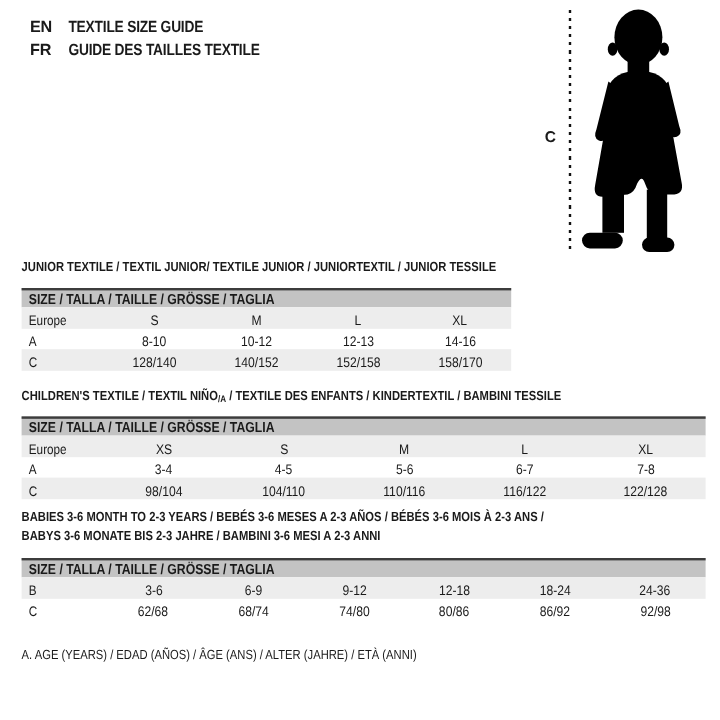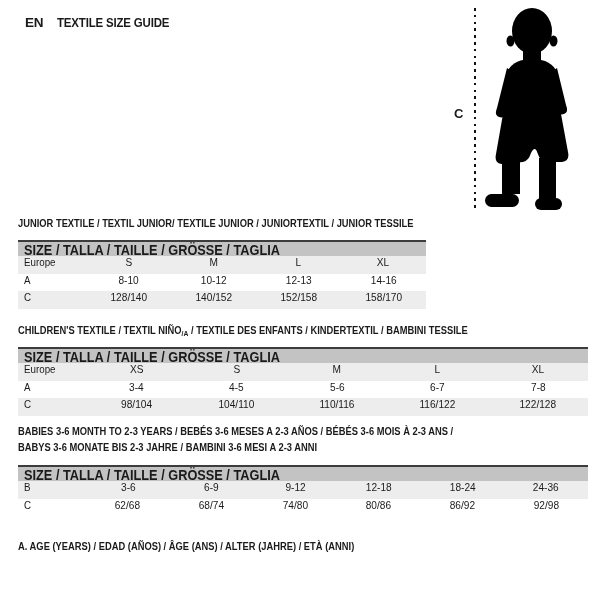--- a/index.html
+++ b/index.html
@@ -26,37 +26,41 @@
   .silhouette{left:482px;top:6px}
 
   
   .sec-title{font-weight:bold;font-size:11px;line-height:16px}
   .tsub{font-size:8px;vertical-align:-2px;font-weight:bold}
 
   
   .size-table{box-sizing:border-box}
   .thead{height:16px;background:#c3c3c3;border-top:2px solid #3c3c3c;
     display:flex;align-items:center;padding-left:6px;box-sizing:border-box;
-    font-weight:bold;font-size:15px}
-  .trow{display:flex;height:17.5px;align-items:flex-start;font-size:11.5px}
+    font-weight:bold;font-size:12px}
+  .trow{display:flex;height:17.5px;align-items:flex-end;font-size:11.5px}
   .trow:nth-of-type(even){background:#ededed}
   .tlabel{width:68px;flex:0 0 68px;padding-left:6px;box-sizing:border-box}
   .tval{flex:1;text-align:center}
 
   
   .footnotes{left:18px;top:538px}
-  .footnote{font-weight:bold;font-size:11px;line-height:16.5px}
+  .footnote{font-weight:normal;font-size:11px;line-height:16.5px}
 </style>
 </head>
 <body>
 
 <div class="abs lang-list">
   <div class="lang-row">
     <span class="lang-code">EN</span>
     <span class="cond">TEXTILE SIZE GUIDE</span>
+  </div>
+  <div class="lang-row">
+    <span class="lang-code">FR</span>
+    <span class="cond">GUIDE DES TAILLES TEXTILE</span>
   </div>
 </div>
 
 <div class="abs dotline"></div>
 <div class="abs c-label">C</div>
 <svg class="abs silhouette" width="92" height="204" viewBox="0 0 92 204" aria-hidden="true">
   <g fill="#000000">
     <ellipse cx="50" cy="25" rx="20" ry="23"></ellipse>
     <ellipse cx="28.5" cy="35" rx="4" ry="5.5"></ellipse>
     <ellipse cx="71.5" cy="35" rx="4" ry="5.5"></ellipse>

